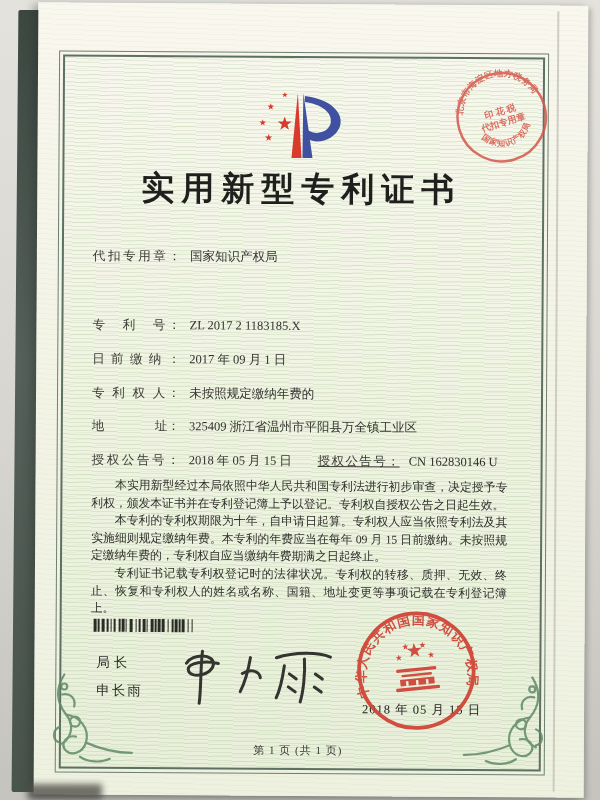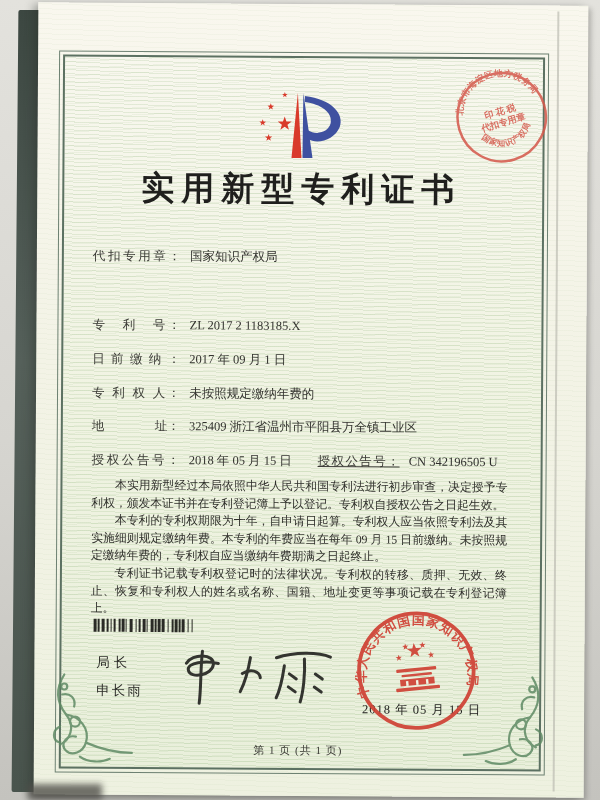--- a/index.html
+++ b/index.html
@@ -113,21 +113,21 @@
   <div class="row" style="top:415px">
     <span class="lbl">地　　　　址：</span>
     <span class="val">325409 浙江省温州市平阳县万全镇工业区</span>
   </div>
   <div class="row" style="top:449px">
     <span class="lbl">授权公告号：</span>
     <span class="val">2018 年 05 月 15 日</span>
   </div>
   <div class="row2" style="top:449px">
     <span class="lbl">授权公告号：</span>
-    <span class="val">CN 342196505 U</span>
+    <span class="val">CN 162830146 U</span>
   </div>
 
   <div class="body-text">
     <p>本实用新型经过本局依照中华人民共和国专利法进行初步审查，决定授予专利权，颁发本证书并在专利登记簿上予以登记。专利权自授权公告之日起生效。</p>
     <p>本专利的专利权期限为十年，自申请日起算。专利权人应当依照专利法及其实施细则规定缴纳年费。本专利的年费应当在每年 09 月 15 日前缴纳。未按照规定缴纳年费的，专利权自应当缴纳年费期满之日起终止。</p>
     <p>专利证书记载专利权登记时的法律状况。专利权的转移、质押、无效、终止、恢复和专利权人的姓名或名称、国籍、地址变更等事项记载在专利登记簿上。</p>
   </div>
 
   <div class="barcode" id="barcode">
       <i style="width: 2.8px; background: rgb(42, 42, 38);"></i>

